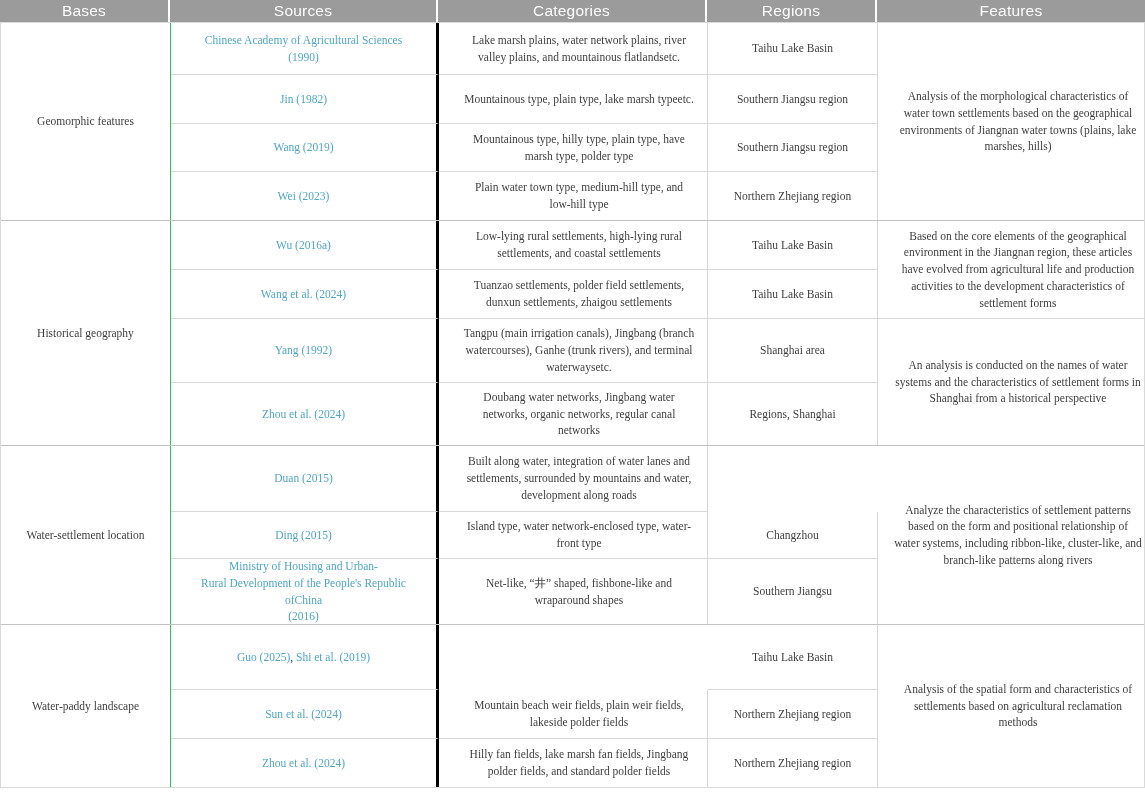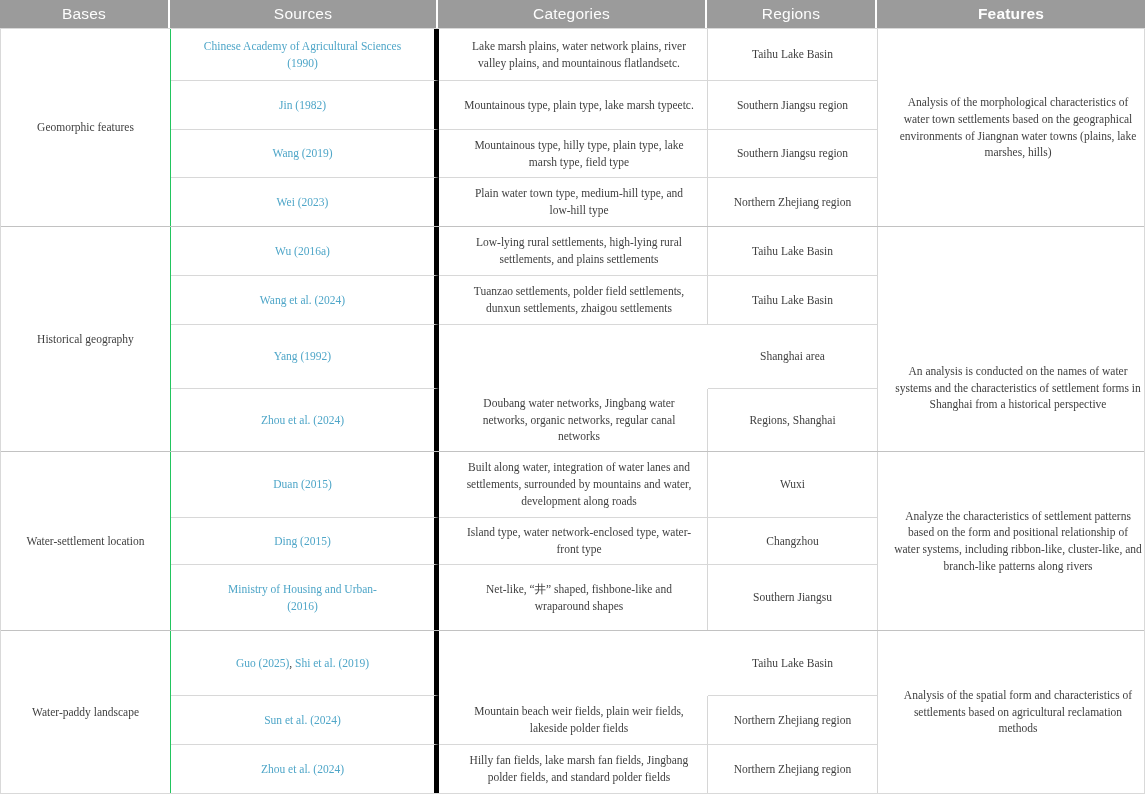--- a/index.html
+++ b/index.html
@@ -5,43 +5,43 @@
   * { margin:0; padding:0; }
   body { background:#ffffff; font-family:"Liberation Serif","DejaVu Serif",serif; }
   .tbl { width:1145px; }
 
   
   .hdr { display:grid; grid-template-columns:170px 268px 269px 170px 268px; background:#ffffff; }
   .hcell {
     background:#9b9b9b; color:#fdfdfd;
     font-family:"Liberation Sans","DejaVu Sans",sans-serif;
     font-size:15.5px; letter-spacing:0.2px;
-    height:28px; display:flex; align-items:center; justify-content:center;
+    height:22px; display:flex; align-items:center; justify-content:center;
     box-sizing:border-box; border-right:2px solid #ffffff;
   }
-  .hcell:last-child { border-right:none;font-weight:bold; }
+  .hcell:last-child { border-right:none; }
 
   
   .tbody { border-left:1px solid #d9d9d9; border-right:1px solid #d9d9d9;
            border-top:1px solid #d9d9d9; border-bottom:1px solid #d9d9d9; }
   .block { display:grid; grid-template-columns:170px 268px 269px 170px 268px;
            border-bottom:1px solid #c2c2c2; }
   .block:last-child { border-bottom:none; }
   .b1 { grid-template-rows:52px 49px 48px 48px; }
   .b2 { grid-template-rows:49px 49px 64px 62px; }
   .b3 { grid-template-rows:66px 47px 65px; }
   .b4 { grid-template-rows:65px 49px 48px; }
 
   .cell {
     font-size:11.5px; color:#3f3f3f; line-height:1.45;
     display:flex; flex-direction:column; align-items:center; justify-content:center;
     text-align:center; padding:3px 12px; box-sizing:border-box; overflow:hidden;
   }
   .bases   { grid-column:1; grid-row:1/-1; border-right:1px solid #22c55e; }
-  .c-src   { grid-column:2; border-right:5px solid #000000; padding-left:18px; padding-right:18px; }
+  .c-src   { grid-column:2; border-right:3px solid #000000; padding-left:18px; padding-right:18px; }
   .c-cat   { grid-column:3; border-right:1px solid #d6d6d6; padding-left:24px; padding-right:12px; }
   .c-reg   { grid-column:4; border-right:1px solid #d6d6d6; }
   .feat    { grid-column:5; padding-left:16px; padding-right:4px; }
   .full    { grid-row:1/-1; }
   .fa      { grid-row:1/3; border-bottom:1px solid #d6d6d6; }
   .fb      { grid-row:3/5; }
   .gr1{grid-row:1} .gr2{grid-row:2} .gr3{grid-row:3} .gr4{grid-row:4}
   .rb { border-bottom:1px solid #d8d8d8; }
 
   .link { color:#4fa6c8; text-decoration:none; cursor:pointer; }
@@ -74,79 +74,81 @@
 
       <div class="cell c-src gr2 rb">
           <a class="link">Jin (1982)</a>
         </div>
       <div class="cell c-cat gr2 rb">Mountainous type, plain type, lake marsh typeetc.</div>
       <div class="cell c-reg gr2 rb">Southern Jiangsu region</div>
 
       <div class="cell c-src gr3 rb">
           <a class="link">Wang (2019)</a>
         </div>
-      <div class="cell c-cat gr3 rb">Mountainous type, hilly type, plain type, lake marsh type, field type</div>
+      <div class="cell c-cat gr3 rb">Mountainous type, hilly type, plain type, have marsh type, polder type</div>
       <div class="cell c-reg gr3 rb">Southern Jiangsu region</div>
 
       <div class="cell c-src gr4">
           <a class="link">Wei (2023)</a>
         </div>
       <div class="cell c-cat gr4">Plain water town type, medium-hill type, and low-hill type</div>
       <div class="cell c-reg gr4">Northern Zhejiang region</div>
 
       <div class="cell feat full">Analysis of the morphological characteristics of water town settlements based on the geographical environments of Jiangnan water towns (plains, lake marshes, hills)</div>
     </div>
 
     <div class="block b2">
       <div class="cell bases">Historical geography</div>
 
       <div class="cell c-src gr1 rb">
           <a class="link">Wu (2016a)</a>
         </div>
-      <div class="cell c-cat gr1 rb">Low-lying rural settlements, high-lying rural settlements, and plains settlements</div>
+      <div class="cell c-cat gr1 rb">Low-lying rural settlements, high-lying rural settlements, and coastal settlements</div>
       <div class="cell c-reg gr1 rb">Taihu Lake Basin</div>
 
       <div class="cell c-src gr2 rb">
           <a class="link">Wang et al. (2024)</a>
         </div>
       <div class="cell c-cat gr2 rb">Tuanzao settlements, polder field settlements, dunxun settlements, zhaigou settlements</div>
       <div class="cell c-reg gr2 rb">Taihu Lake Basin</div>
 
       <div class="cell c-src gr3 rb">
           <a class="link">Yang (1992)</a>
         </div>
+      <div class="cell c-cat gr3 rb">Tangpu (main irrigation canals), Jingbang (branch watercourses), Ganhe (trunk rivers), and terminal waterwaysetc.</div>
       <div class="cell c-reg gr3 rb">Shanghai area</div>
 
       <div class="cell c-src gr4">
           <a class="link">Zhou et al. (2024)</a>
         </div>
       <div class="cell c-cat gr4">Doubang water networks, Jingbang water networks, organic networks, regular canal networks</div>
       <div class="cell c-reg gr4">Regions, Shanghai</div>
 
+      <div class="cell feat fa">Based on the core elements of the geographical environment in the Jiangnan region, these articles have evolved from agricultural life and production activities to the development characteristics of settlement forms</div>
       <div class="cell feat fb">An analysis is conducted on the names of water systems and the characteristics of settlement forms in Shanghai from a historical perspective</div>
     </div>
 
     <div class="block b3">
       <div class="cell bases">Water-settlement location</div>
 
       <div class="cell c-src gr1 rb">
           <a class="link">Duan (2015)</a>
         </div>
       <div class="cell c-cat gr1 rb">Built along water, integration of water lanes and settlements, surrounded by mountains and water, development along roads</div>
-      <div class="cell c-reg gr1 rb">Wuxi</div>
 
       <div class="cell c-src gr2 rb">
           <a class="link">Ding (2015)</a>
         </div>
       <div class="cell c-cat gr2 rb">Island type, water network-enclosed type, water-front type</div>
       <div class="cell c-reg gr2 rb">Changzhou</div>
 
       <div class="cell c-src gr3">
         <a class="link">
           <span class="ln">Ministry of Housing and Urban-</span>
+          <span class="ln">Rural Development of the People's Republic ofChina</span>
           <span class="ln">(2016)</span>
         </a>
       </div>
       <div class="cell c-cat gr3">Net-like, “井” shaped, fishbone-like and wraparound shapes</div>
       <div class="cell feat full">Analyze the characteristics of settlement patterns based on the form and positional relationship of water systems, including ribbon-like, cluster-like, and branch-like patterns along rivers</div>
 
       <div class="cell c-reg gr3">Southern Jiangsu</div>
     </div>
 
     <div class="block b4">

